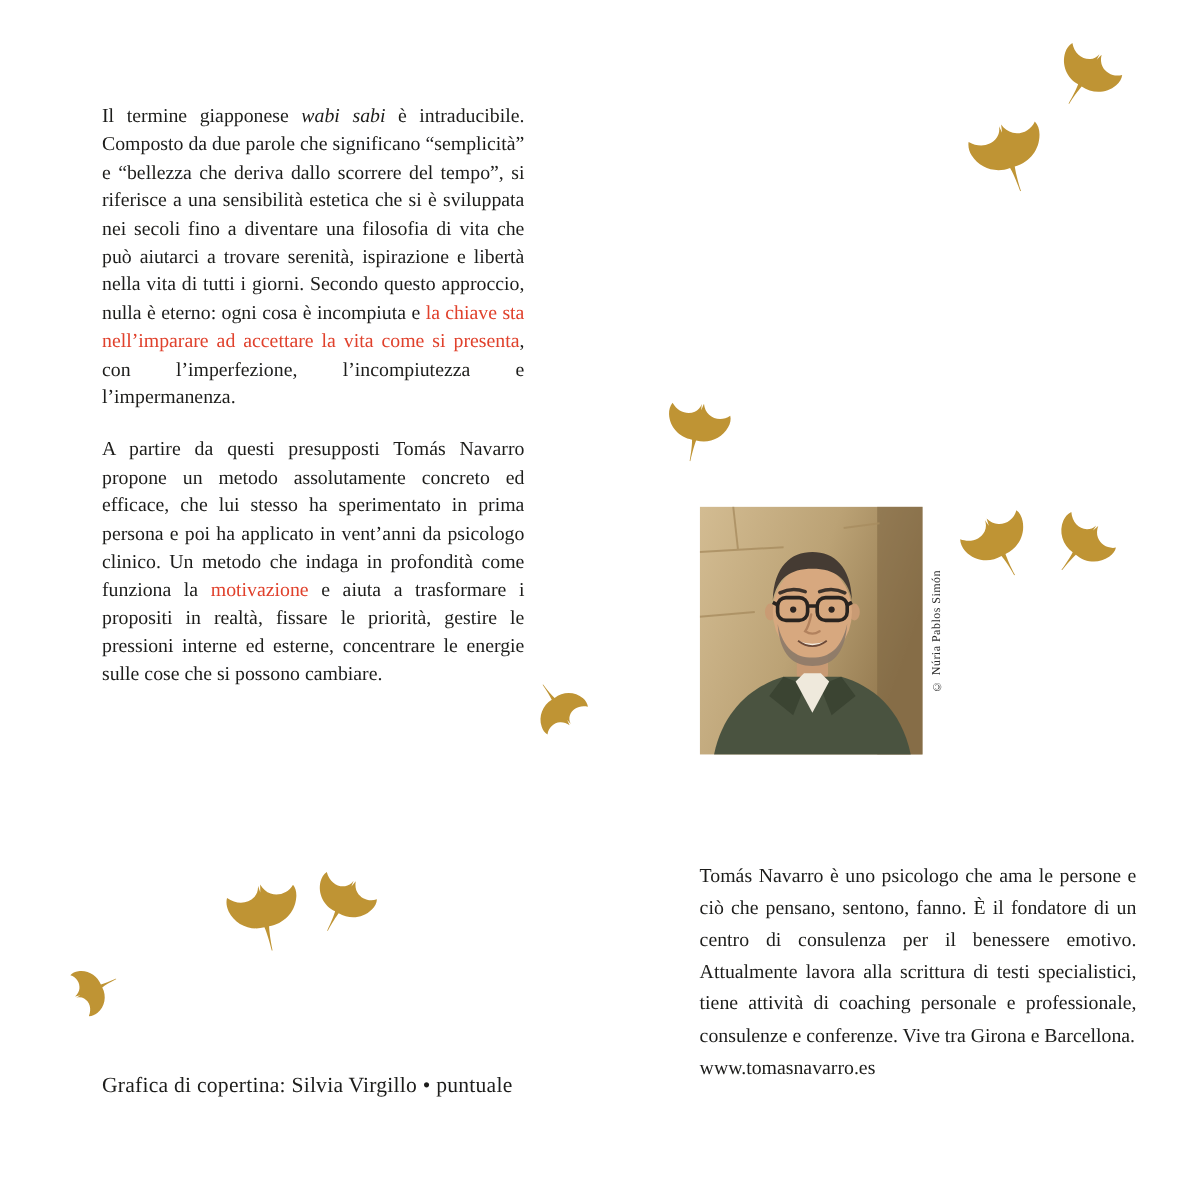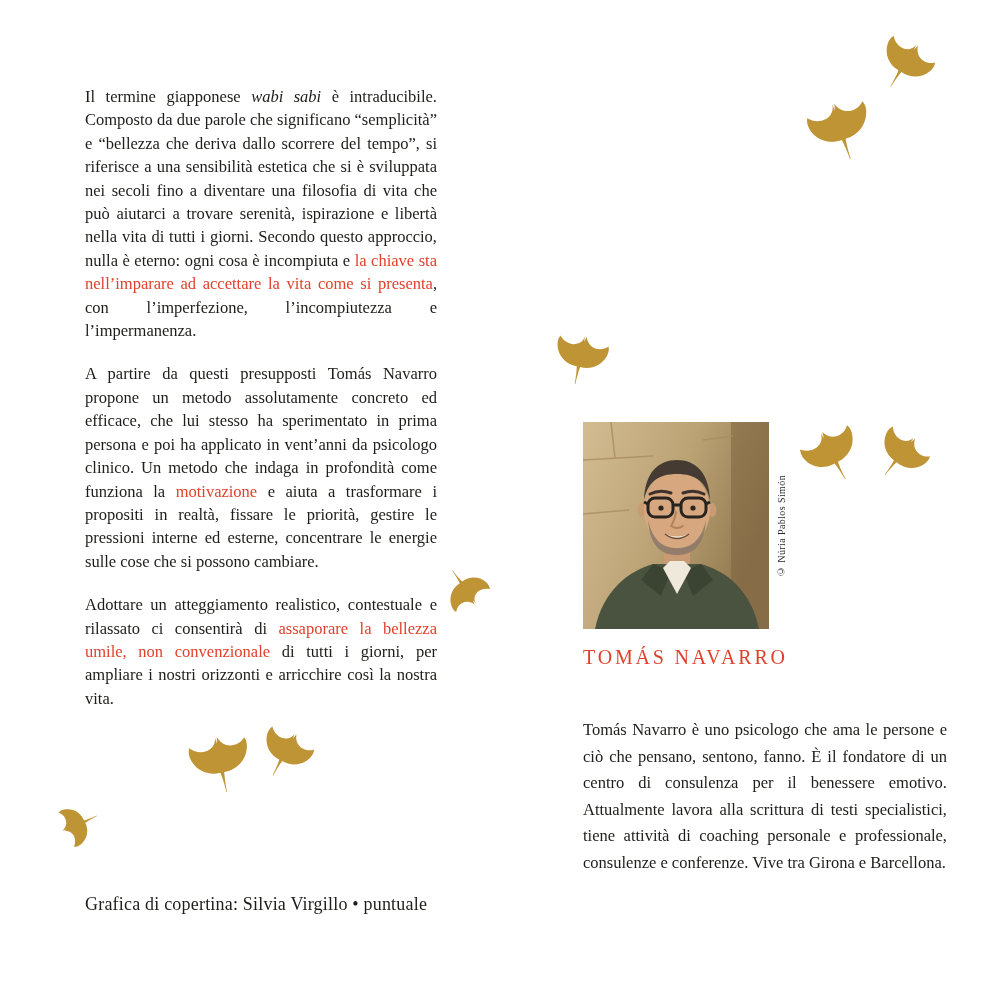--- a/index.html
+++ b/index.html
@@ -111,21 +111,20 @@
     </span>
   <span class="leaf" style="left:55px;top:802px;width:44px;height:44px;transform:rotate(-115deg)">
       <svg viewBox="0 0 100 100">
         <use href="#ginkgo"></use>
       </svg>
     </span>
 
   <div class="left-col">
     <p><span class="seg-plain">Il termine giapponese </span><span class="seg-italic">wabi sabi</span><span class="seg-plain"> è intraducibile. Composto da due parole che significano “semplicità” e “bellezza che deriva dallo scorrere del tempo”, si riferisce a una sensibilità estetica che si è sviluppata nei secoli fino a diventare una filosofia di vita che può aiutarci a trovare serenità, ispirazione e libertà nella vita di tutti i giorni. Secondo questo approccio, nulla è eterno: ogni cosa è incompiuta e </span><span class="seg-red">la chiave sta nell’imparare ad accettare la vita come si presenta</span><span class="seg-plain">, con l’imperfezione, l’incompiutezza e l’impermanenza.</span></p>
     <p><span class="seg-plain">A partire da questi presupposti Tomás Navarro propone un metodo assolutamente concreto ed efficace, che lui stesso ha sperimentato in prima persona e poi ha applicato in vent’anni da psicologo clinico. Un metodo che indaga in profondità come funziona la </span><span class="seg-red">motivazione</span><span class="seg-plain"> e aiuta a trasformare i propositi in realtà, fissare le priorità, gestire le pressioni interne ed esterne, concentrare le energie sulle cose che si possono cambiare.</span></p>
-    <p><span class="seg-plain">Adottare un atteggiamento realistico, contestuale e rilassato ci consentirà di </span><span class="seg-red">assaporare la bellezza umile, non convenzionale</span><span class="seg-plain"> di tutti i giorni, per ampliare i nostri orizzonti e arricchire così la nostra vita.</span></p>
   </div>
 
   <div class="cover-credit">Grafica di copertina: Silvia Virgillo • puntuale</div>
 
   <div class="photo">
     <svg viewBox="0 0 186 207" preserveAspectRatio="none" aria-hidden="true">
       <defs>
         <linearGradient id="pg-stone" x1="0" y1="0" x2="1" y2="0.4">
           <stop offset="0" stop-color="#d3bc92"></stop>
           <stop offset="0.55" stop-color="#bba275"></stop>
@@ -173,19 +172,19 @@
 
       <path d="M93 90 Q91 100 88 104 Q94 108 100 104" stroke="#b2825e" stroke-width="2" fill="none" stroke-linecap="round"></path>
 
       <path d="M82 112 Q94 121 106 112 Q94 117 82 112 Z" fill="#f3ece0"></path>
       <path d="M82 112 Q94 121 106 112" stroke="#6d4a38" stroke-width="1.5" fill="none"></path>
     </svg>
   </div>
 
   <div class="photo-credit">© Núria Pablos Simón</div>
 
-  <h1 class="author-name">TOMÁS NAVARRO</h1>
 
   <div class="bio">
     <p class="bio-main">Tomás Navarro è uno psicologo che ama le persone e ciò che pensano, sentono, fanno. È il fondatore di un centro di consulenza per il benessere emotivo. Attualmente lavora alla scrittura di testi specialistici, tiene attività di coaching personale e professionale, consulenze e conferenze. Vive tra Girona e Barcellona.</p>
+    <div class="bio-line">www.tomasnavarro.es</div>
   </div>
 
 </div>
 
 </body></html>

